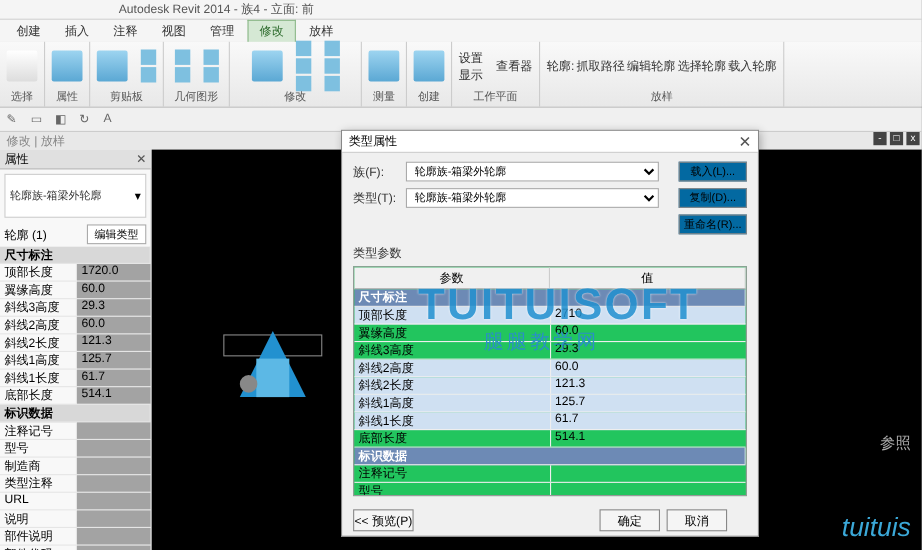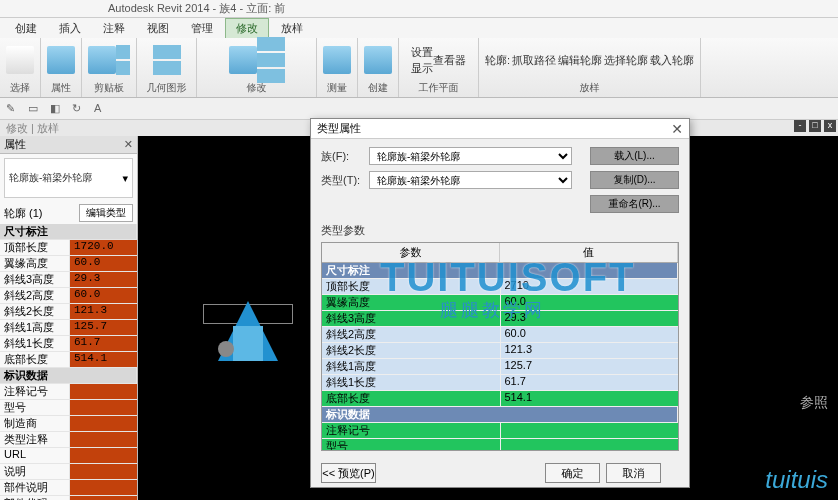--- a/index.html
+++ b/index.html
@@ -10,21 +10,21 @@
 
 
 .ribbon-tabs { height: 20px; background: #f5f5f5; display: flex; align-items: flex-end; padding-left: 5px; gap: 2px; }
 .ribbon-tab { padding: 2px 10px; color: #333; cursor: pointer; }
 .ribbon-tab.active { background: #d5e8d4; border: 1px solid #8db88a; border-bottom: none; color: #2d6b2d; }
 
 
 .ribbon { height: 60px; background: linear-gradient(#f9f9f9, #e8e8e8); border-bottom: 1px solid #bbb; display: flex; }
 .ribbon-group { border-right: 1px solid #ccc; padding: 2px 6px; display: flex; flex-direction: column; justify-content: space-between; min-width: 40px; }
 .ribbon-group-label { font-size: 10px; text-align: center; color: #555; }
-.ribbon-icons { display: flex; gap: 0; height: 40px; align-items: center; justify-content: center; }
+.ribbon-icons { display: flex; gap: 12px; height: 40px; align-items: center; justify-content: center; }
 .ribbon-icon-big { width: 28px; height: 28px; background: linear-gradient(#9dd4f0, #5ba8d4); border-radius: 2px; }
 .ribbon-icon-sm { width: 14px; height: 14px; background: #7ec0e0; }
 .ribbon-icon-col { display: flex; flex-direction: column; gap: 2px; }
 
 
 .qat { height: 22px; background: #f0f0f0; border-bottom: 1px solid #ccc; display: flex; align-items: center; padding: 0 6px; gap: 8px; color: #666; }
 .qat span { width: 14px; height: 14px; display: inline-block; }
 
 
 .doc-tabs { height: 16px; background: #e8e8e8; padding-left: 6px; color: #888; font-size: 10px; display: flex; align-items: center; }
@@ -37,42 +37,42 @@
 .prop-header { height: 18px; background: #e0e0e0; display: flex; justify-content: space-between; align-items: center; padding: 0 4px; border-bottom: 1px solid #bbb; }
 .prop-close { cursor: pointer; color: #555; }
 .prop-type-sel { height: 40px; display: flex; align-items: center; justify-content: space-between; padding: 4px; background: #fff; border: 1px solid #ccc; margin: 4px; }
 .prop-type-sel .txt { font-size: 10px; color: #333; }
 .prop-filter { display: flex; align-items: center; justify-content: space-between; padding: 2px 4px; }
 .prop-filter .btn { background: #fff; border: 1px solid #aaa; padding: 1px 6px; font-size: 10px; }
 .prop-table { flex: 1; overflow: hidden; font-size: 10px; }
 .prop-row { display: flex; height: 16px; border-bottom: 1px solid #e5e5e5; }
 .prop-row.group { background: #d8d8d8; font-weight: bold; }
 .prop-row .k { width: 70px; padding-left: 4px; border-right: 1px solid #e5e5e5; overflow: hidden; white-space: nowrap; }
-.prop-row .v { flex: 1; padding-left: 4px; background: #c2410c; font-family: Liberation Mono, monospace; }
+.prop-row .v { flex: 1; padding-left: 4px; background: #a3a3a3; }
 
 
 .canvas { flex: 1; background: #000; position: relative; }
 .canvas-logo { position: absolute; left: 60px; top: 145px; width: 100px; height: 100px; }
 .canvas-ref { position: absolute; right: 10px; top: 258px; color: #aaa; font-size: 14px; }
 .canvas-line { position: absolute; left: 65px; top: 168px; width: 90px; height: 20px; border: 1px solid #888; }
 
 
 .watermark { position: absolute; left: 380px; top: 255px; font-size: 40px; font-weight: bold; color: #2291d0; letter-spacing: 2px; pointer-events: none; z-index: 50; opacity: 0.85; text-shadow: 0 0 2px #fff; }
 .watermark-sub { position: absolute; left: 440px; top: 298px; font-size: 18px; color: #2a8fc7; pointer-events: none; z-index: 50; letter-spacing: 3px; }
 .watermark-br { position: absolute; right: 10px; bottom: 6px; font-size: 24px; font-style: italic; color: #3ba8d8; z-index: 60; }
 
 
 .dialog { position: absolute; left: 310px; top: 118px; width: 380px; height: 370px; background: #f0f0f0; border: 1px solid #888; box-shadow: 2px 2px 8px rgba(0,0,0,0.3); display: flex; flex-direction: column; z-index: 40; }
 .dlg-title { height: 20px; background: #fff; display: flex; justify-content: space-between; align-items: center; padding: 0 6px; border-bottom: 1px solid #ccc; }
 .dlg-close { cursor: pointer; color: #555; font-size: 14px; }
 .dlg-body { padding: 8px 10px; flex: 1; display: flex; flex-direction: column; overflow: hidden; }
 .dlg-row { display: flex; align-items: center; gap: 6px; margin-bottom: 6px; }
 .dlg-row label { width: 42px; color: #333; }
 .dlg-row select { flex: 1; height: 18px; border: 1px solid #aaa; background: #fff; font-size: 10px; padding-left: 3px; }
-.dlg-row button { width: 89px; height: 18px; background: #a3a3a3; border: 1px solid #888; font-size: 10px; margin-left: 12px; }
+.dlg-row button { width: 62px; height: 18px; background: #0369a1; border: 1px solid #888; font-size: 10px; margin-left: 12px; }
 .dlg-params-label { margin: 4px 0; color: #333; }
 .dlg-grid { flex: 1; border: 1px solid #999; background: #22c55e; overflow: hidden; }
 .dlg-grid-head { display: flex; background: #f0f0f0; border-bottom: 1px solid #aaa; }
 .dlg-grid-head div { flex: 1; text-align: center; padding: 2px; border-right: 1px solid #ccc; }
 .dlg-grid-body { overflow-y: auto; height: 200px; }
 .dlg-grid-row { display: flex; height: 16px; border-bottom: 1px solid #eee; font-size: 10px; }
 .dlg-grid-row.group { background: #6d8ab5; color: #fff; font-weight: bold; }
 .dlg-grid-row .c1 { flex: 1; padding-left: 4px; border-right: 1px solid #eee; overflow: hidden; white-space: nowrap; }
 .dlg-grid-row .c2 { flex: 1; padding-left: 4px; }
 .dlg-grid-row.blue { background: #cfe0f2; }

